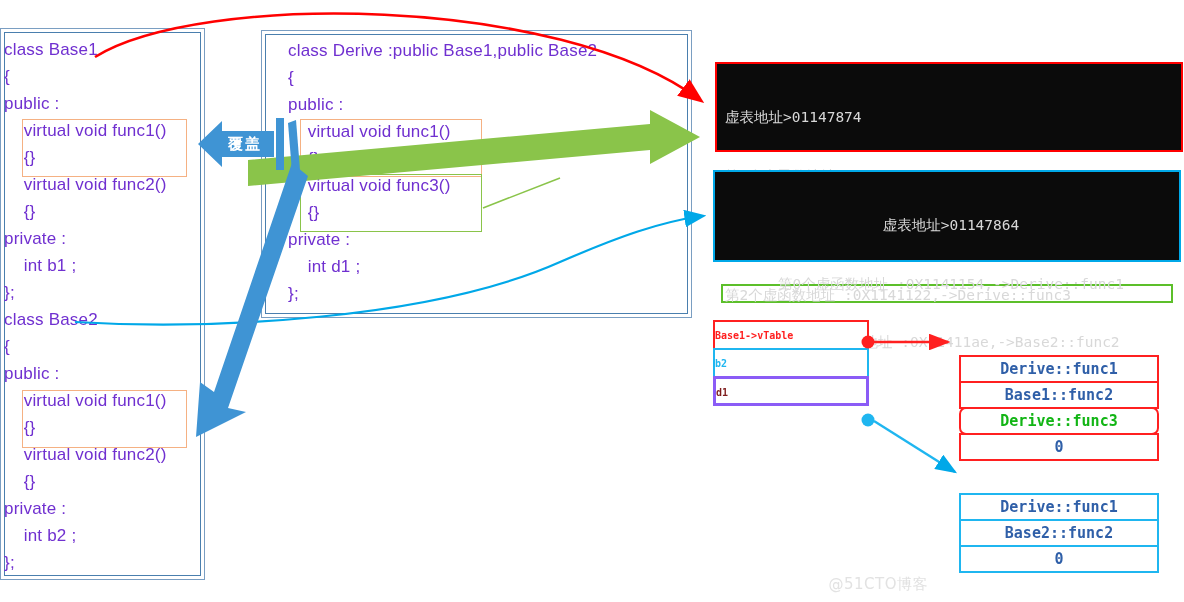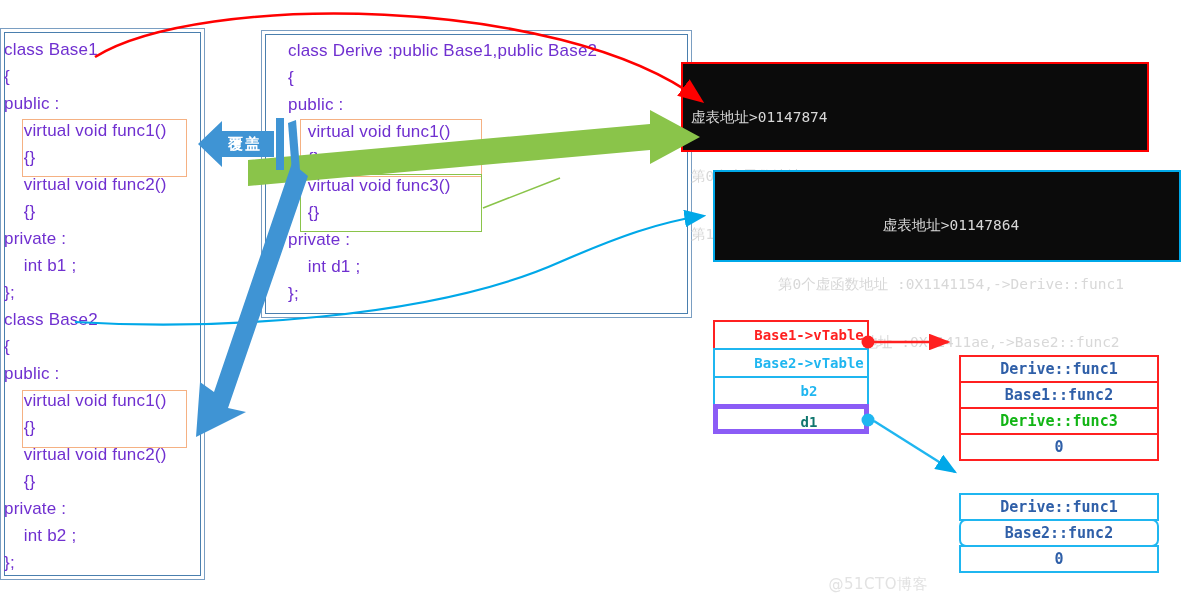--- a/index.html
+++ b/index.html
@@ -62,30 +62,29 @@
     border:2px solid #5cbf2a;
     margin-left:-4px;padding-left:2px;
     width:452px;
   }
 
   
   .tbl{position:absolute;box-sizing:border-box;}
   .cell{
     box-sizing:border-box;
     height:30px;line-height:27px;
-    text-align:center;
+    text-align:left;
     font-family:"DejaVu Sans Mono","Liberation Mono",monospace;
-    font-size:14px;font-weight:bold;
+    font-size:10px;font-weight:bold;
     background:#ffffff;
     white-space:nowrap;
-    padding-left:36px;
   }
   .c-red{border:2px solid #ff2020;color:#ff2020;}
   .c-cyan{border:2px solid #1fb6f0;color:#1fb6f0;}
-  .c-green{border:5px solid #8b5cf6;color:#0f766e;}
+  .c-green{border:3px solid #8b5cf6;color:#7f1d1d;}
   .c-blue-txt{color:#2f5fa8;margin-top:24px;}
   .c-grn-txt{color:#12b515;}
 
   .vt-cell{
     box-sizing:border-box;height:28px;line-height:25px;
     text-align:center;
     font-family:"DejaVu Sans Mono","Liberation Mono",monospace;
     font-size:15px;font-weight:bold;
     background:#ffffff;white-space:nowrap;
   }
@@ -156,49 +155,49 @@
     {}
     virtual void func3()
     {}
 private :
     int d1 ;
 };</div>
 
   <div class="hl hl-orange" style="left:300px;top:119px;width:182px;height:58px;"></div>
   <div class="hl hl-green" style="left:300px;top:174px;width:182px;height:58px;"></div>
 
-  <div class="console red" style="left:681px;top:62px;width:468px;height:90px;">
+  <div class="console red" style="left:715px;top:62px;width:468px;height:90px;">
     <span class="line">虚表地址&gt;01147874</span>
     <span class="line">第0个虚函数地址 :0X1141104,-&gt;Derive::func1</span>
     <span class="line">第1个虚函数地址 :0X1141217,-&gt;Base1::func2</span>
+    <span class="boxed">第2个虚函数地址 :0X1141122,-&gt;Derive::func3</span>
   </div>
 
   <div class="console cyan" style="left:713px;top:170px;width:468px;height:92px;">
     <span class="line">虚表地址&gt;01147864</span>
     <span class="line">第0个虚函数地址 :0X1141154,-&gt;Derive::func1</span>
     <span class="line">第1个虚函数地址 :0X11411ae,-&gt;Base2::func2</span>
   </div>
 
   <div class="tbl" style="left:713px;top:320px;width:156px;">
     <div class="cell c-red">Base1-&gt;vTable</div>
-    <div class="cell c-cyan" style="margin-top:-2px;">Base2-&gt;vTable</div>
     <div class="cell c-cyan" style="margin-top:-2px;">b2</div>
     <div class="cell c-green" style="margin-top:-2px;">d1</div>
   </div>
 
   <div class="tbl" style="left:959px;top:331px;width:200px;">
     <div class="vt-cell vt-red c-blue-txt">Derive::func1</div>
     <div class="vt-cell vt-red c-blue-txt" style="margin-top:-2px;">Base1::func2</div>
-    <div class="vt-cell vt-red c-grn-txt" style="margin-top:-2px;">Derive::func3</div>
+    <div class="vt-cell vt-red c-grn-txt" style="margin-top:-2px;border-radius:7px;">Derive::func3</div>
     <div class="vt-cell vt-red c-blue-txt" style="margin-top:-2px;">0</div>
   </div>
 
   <div class="tbl" style="left:959px;top:469px;width:200px;">
     <div class="vt-cell vt-cyan c-blue-txt">Derive::func1</div>
-    <div class="vt-cell vt-cyan c-blue-txt" style="margin-top:-2px;border-radius:7px;">Base2::func2</div>
+    <div class="vt-cell vt-cyan c-blue-txt" style="margin-top:-2px;">Base2::func2</div>
     <div class="vt-cell vt-cyan c-blue-txt" style="margin-top:-2px;">0</div>
   </div>
 
   <svg id="arrows" viewBox="0 0 1184 602">
     <defs>
       <marker id="mRed" markerWidth="10" markerHeight="8" refX="8" refY="4" orient="auto">
         <path d="M0,0 L10,4 L0,8 z" fill="#ff0000"></path>
       </marker>
       <marker id="mCyan" markerWidth="10" markerHeight="8" refX="8" refY="4" orient="auto">
         <path d="M0,0 L10,4 L0,8 z" fill="#00a8e8"></path>

